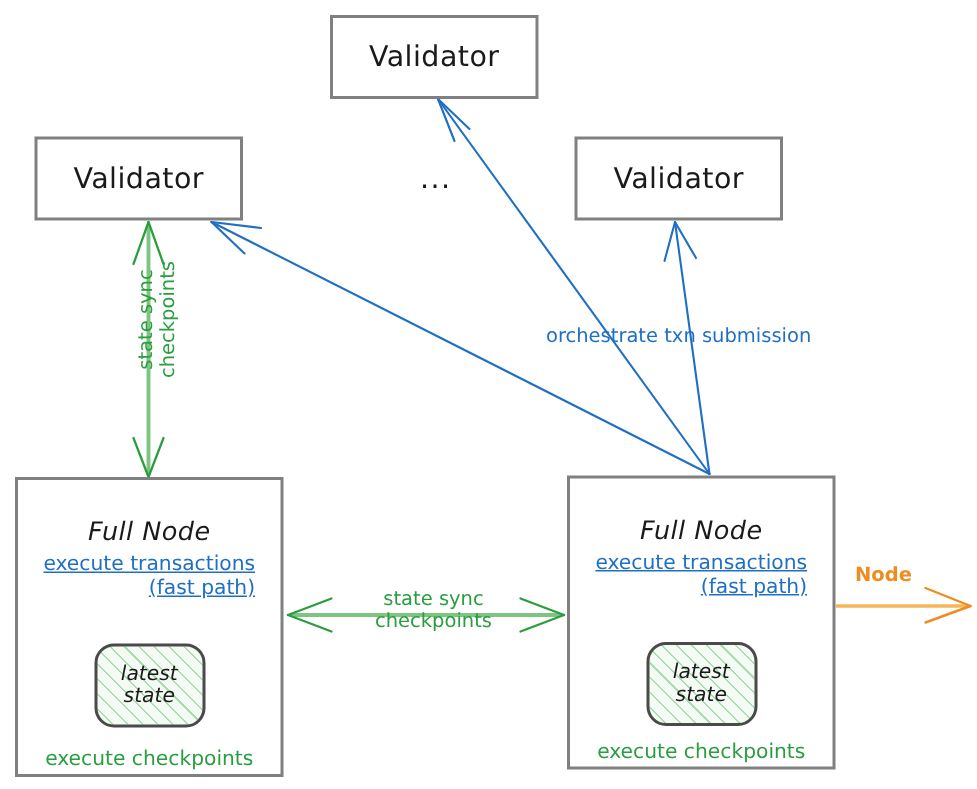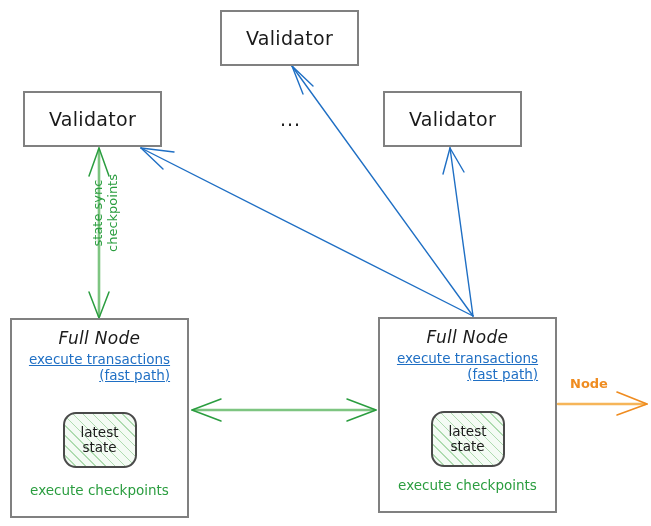--- a/index.html
+++ b/index.html
@@ -39,21 +39,21 @@
   .validator-label {
     font-family: "DejaVu Sans", sans-serif;
     font-size: 19px;
     color: #1a1a1a;
     letter-spacing: 0.3px;
   }
   .fullnode-box {
     display: flex;
     flex-direction: column;
     align-items: center;
-    padding-top: 8px;
+    padding-top: 25px;
   }
   .fullnode-title {
     font-family: "DejaVu Sans", sans-serif;
     font-size: 17px;
     color: #1a1a1a;
     font-style: italic;
     letter-spacing: 0.3px;
     margin-bottom: 4px;
   }
   .fullnode-exec {
@@ -78,35 +78,36 @@
       rgba(76,175,80,0.42) 0px,
       rgba(76,175,80,0.42) 1px,
       rgba(255,255,255,0) 1px,
       rgba(255,255,255,0) 7px
     );
     display: flex;
     flex-direction: column;
     align-items: center;
     justify-content: center;
     box-sizing: border-box;
+    font-style: italic;
   }
   .state-label {
     font-family: "DejaVu Sans", sans-serif;
     font-size: 13.5px;
     color: #1a1a1a;
     line-height: 1.12;
     text-align: center;
     white-space: pre-line;
   }
   .fullnode-ckpt {
     font-family: "DejaVu Sans", sans-serif;
     font-size: 13.5px;
     color: #2a9d3f;
     margin-top: auto;
-    margin-bottom: 18px;
+    margin-bottom: 2px;
   }
   .edge-label {
     position: absolute;
     font-family: "DejaVu Sans", sans-serif;
     font-size: 13px;
     line-height: 1.15;
     white-space: pre-line;
     z-index: 3;
   }
   .green-label { color: #2a9d3f; }
@@ -215,17 +216,20 @@
     <div class="state-box">
       <span class="state-label">latest
 state</span>
     </div>
     <div class="fullnode-ckpt">execute checkpoints</div>
   </div>
 
   <div class="edge-label green-label vert-label" style="left:91px; top:268px; width:110px;">state sync
 checkpoints</div>
 
-
+  <div class="edge-label green-label" style="left:229px; top:393px; width:120px; text-align:center;">state sync
+checkpoints</div>
+
+  <div class="edge-label blue-label" style="left:364px; top:218px;">orchestrate txn submission</div>
 
   <div class="edge-label orange-label" style="left:570px; top:377px; font-weight:bold;">Node</div>
 
 </div>
 
 </body></html>

